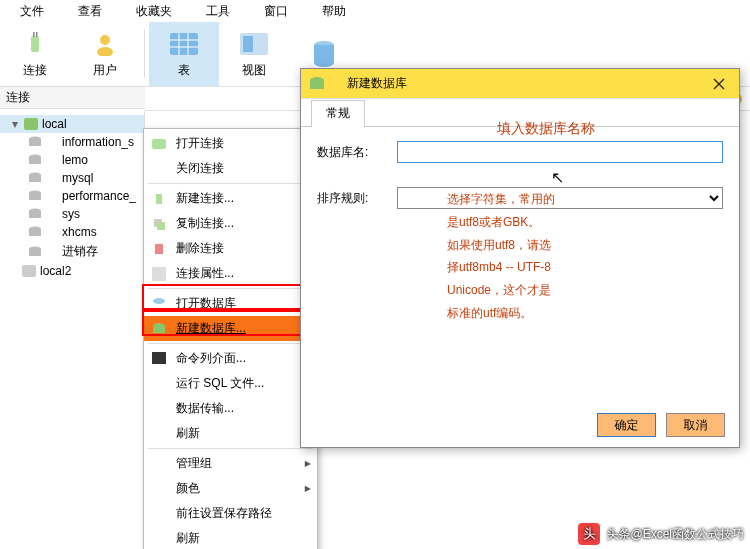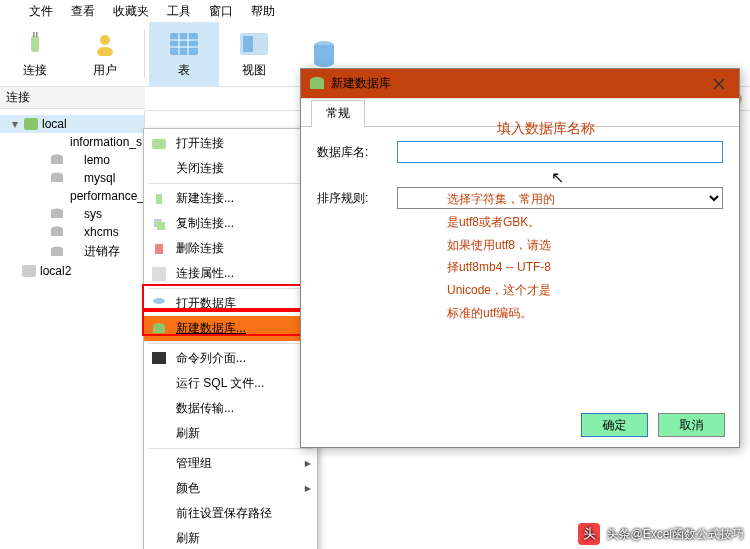--- a/index.html
+++ b/index.html
@@ -1,59 +1,59 @@
 <!DOCTYPE html>
 <html><head>
 <meta charset="utf-8">
 <style>
 * { box-sizing: border-box; margin: 0; padding: 0; font-family: "Microsoft YaHei", Arial, sans-serif; font-size: 12px; }
 body { width: 750px; height: 549px; background: #fff; position: relative; overflow: hidden; }
 
-.menubar { height: 22px; background: #fff; display: flex; align-items: center; padding: 0 21px; gap: 2px; }
+.menubar { height: 22px; background: #fff; display: flex; align-items: center; padding: 0 12px; gap: 18px; }
 .menubar > div { padding: 2px 8px; cursor: default; }
 
 .toolbar { height: 65px; background: #fff; border-bottom: 1px solid #e0e0e0; display: flex; }
 .tbtn { width: 70px; display: flex; flex-direction: column; align-items: center; justify-content: center; gap: 4px; }
 .tbtn.active { background: #cfe7f7; }
 .tbtn-ico { width: 32px; height: 28px; display: flex; align-items: center; justify-content: center; }
 .tbtn-lab { font-size: 12px; }
 
 .panel-hdr { height: 22px; background: #f5f5f5; border-bottom: 1px solid #ddd; display: flex; align-items: center; padding: 0 6px; }
 .main { display: flex; height: 440px; }
 .sidebar { width: 145px; background: #fff; border-right: 1px solid #ddd; padding: 4px 0; }
 .tree-item { display: flex; align-items: center; gap: 4px; padding: 2px 4px 2px 10px; }
 .tree-item.sel { background: #d6eaf8; }
-.sub { padding-left: 50px; gap: 20px; }
+.sub { padding-left: 28px; gap: 20px; }
 .dbico { width: 14px; height: 12px; }
 .tog { width: 10px; text-align: center; color: #666; }
 
 .side-toolbar { height: 24px; display: flex; align-items: center; justify-content: flex-end; gap: 4px; padding: 0 6px; border-bottom: 1px solid #ddd; }
 .side-toolbar .ico { width: 16px; height: 16px; }
 
 .ctx-menu { position: absolute; left: 143px; top: 128px; width: 175px; background: #fff; border: 1px solid #bbb; box-shadow: 2px 2px 6px rgba(0,0,0,.25); padding: 2px 0; z-index: 20; }
 .ctx-item { display: flex; align-items: center; gap: 8px; padding: 4px 8px 4px 6px; position: relative; }
 .ctx-item.sel { background: #f97316; text-decoration: underline; }
 .ctx-sep { height: 1px; background: #ddd; margin: 2px 4px; }
 .ctx-ico { width: 18px; height: 16px; display: flex; align-items: center; justify-content: center; }
 .sub-arrow { position: absolute; right: 6px; font-size: 8px; color: #555; }
 
 .red-box { position: absolute; border: 2px solid #ff0000; pointer-events: none; z-index: 25; }
 
 .dialog { position: absolute; left: 300px; top: 68px; width: 440px; height: 380px; background: #fff; border: 1px solid #888; box-shadow: 2px 2px 10px rgba(0,0,0,.3); z-index: 30; }
-.dlg-title { height: 30px; background: #c2410c; border-bottom: 1px solid #ddd; display: flex; align-items: center; padding: 0 8px; gap: 6px; }
+.dlg-title { height: 30px; background: #fde047; border-bottom: 1px solid #ddd; display: flex; align-items: center; padding: 0 8px; gap: 22px; }
 .dlg-close { margin-left: auto; width: 24px; height: 20px; display: flex; align-items: center; justify-content: center; cursor: pointer; }
 .dlg-tabs { height: 28px; display: flex; border-bottom: 1px solid #ccc; padding-left: 10px; }
 .dlg-tab { padding: 4px 14px; border: 1px solid #ccc; border-bottom: none; background: #fff; position: relative; top: 1px; }
 .dlg-body { padding: 14px 16px; position: relative; height: 270px; }
 .form-row { display: flex; align-items: center; margin-bottom: 24px; gap: 10px; }
 .form-lab { width: 70px; }
 .form-inp { flex: 1; height: 22px; border: 1px solid #3a8fd6; padding: 0 4px; }
 .form-sel { flex: 1; height: 22px; border: 1px solid #888; background: #fff; }
 .dlg-btns { position: absolute; right: 14px; bottom: 10px; display: flex; gap: 10px; }
-.dlg-btn { width: 67px; height: 24px; border: 1px solid #888; background: #86efac; display: flex; align-items: center; justify-content: center; }
+.dlg-btn { width: 59px; height: 24px; border: 1px solid #888; background: #fdba74; display: flex; align-items: center; justify-content: center; }
 .dlg-btn.primary { border: 1px solid #2e7cc7; }
 
 .annot { position: absolute; color: #c2410c; font-size: 14px; z-index: 40; line-height: 1.9; pointer-events: none; }
 .cursor { position: absolute; left: 551px; top: 168px; font-size: 16px; z-index: 45; pointer-events: none; }
 
 .watermark { position: absolute; right: 6px; bottom: 4px; display: flex; align-items: center; gap: 6px; font-size: 15px; color: #fff; text-shadow: 0 0 3px #000, 0 0 3px #000; z-index: 50; }
 .wm-ico { width: 22px; height: 22px; background: #f34040; border-radius: 4px; display: flex; align-items: center; justify-content: center; color: #fff; font-size: 13px; }
 </style>
 </head>
 <body>

